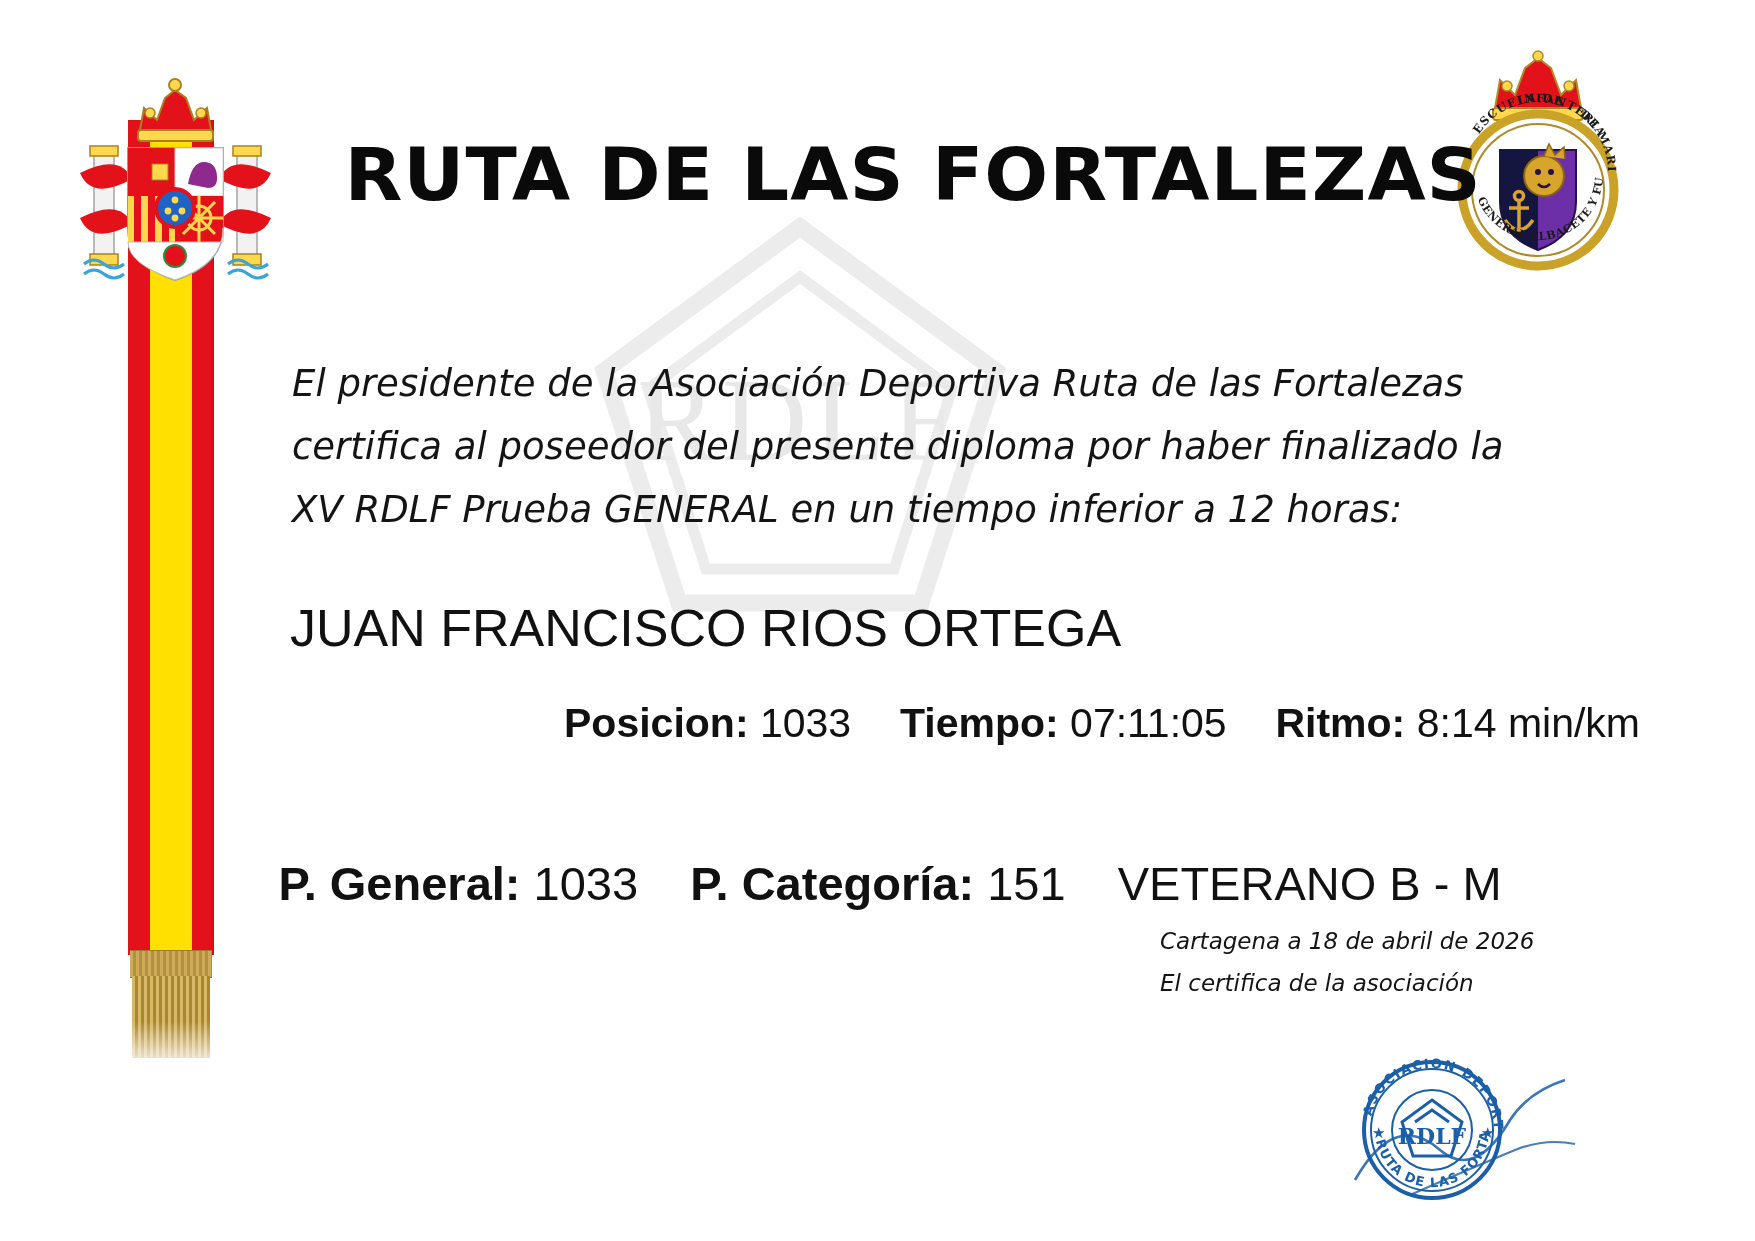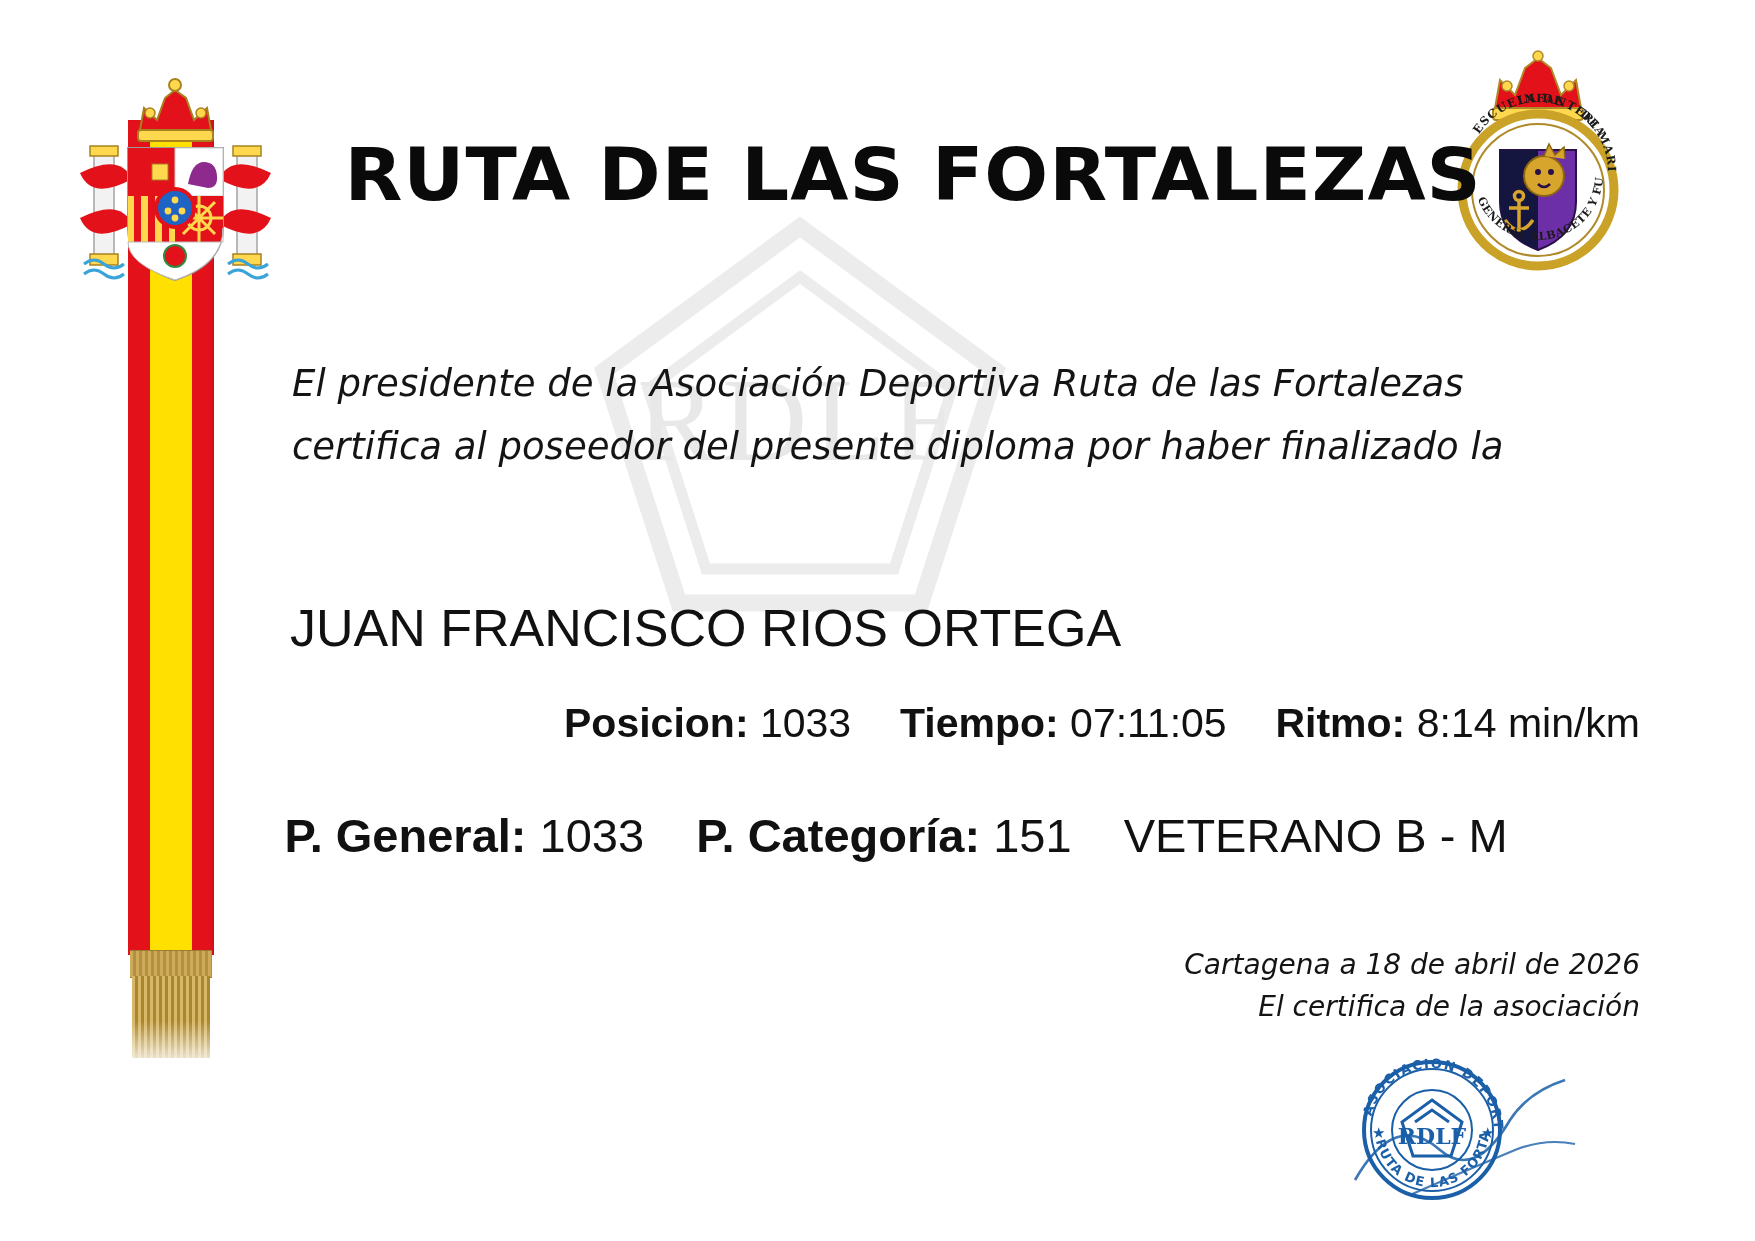--- a/index.html
+++ b/index.html
@@ -162,41 +162,40 @@
     z-index: 5;
     white-space: nowrap;
   }
   .stats-1 .lbl { font-weight: bold; }
   .stats-1 .sep { display: inline-block; width: 26px; }
 
   
   .stats-2 {
     position: absolute;
     left: 150px;
-    top: 808px;
+    top: 856px;
     width: 1480px;
     text-align: center;
     font-size: 47px;
     z-index: 5;
     white-space: nowrap;
-    padding-left: 6px;
   }
   .stats-2 .lbl { font-weight: bold; }
   .stats-2 .sep { display: inline-block; width: 26px; }
 
   
   .footer {
     position: absolute;
     right: 115px;
-    top: 944px;
+    top: 920px;
     width: 480px;
-    text-align: right;
+    text-align: left;
     font-family: "DejaVu Sans", sans-serif;
     font-style: italic;
-    font-size: 28px;
+    font-size: 23px;
     line-height: 42px;
     color: #141414;
     z-index: 5;
   }
   .footer .fline { display: block; white-space: nowrap; }
 
   
   .stamp {
     position: absolute;
     right: 150px;
@@ -335,20 +334,21 @@
       <textPath href="#arcBottom" startOffset="12%">GENERAL ALBACETE Y FUSTER</textPath>
     </text>
   </svg>
 </div>
 
 <div class="title">RUTA DE LAS FORTALEZAS</div>
 
 <div class="para">
   <span class="line">El presidente de la Asociación Deportiva Ruta de las Fortalezas</span>
   <span class="line">certifica al poseedor del presente diploma por haber finalizado la</span>
+  <span class="line">XV RDLF Prueba GENERAL en un tiempo inferior a 12 horas:</span>
 </div>
 
 <div class="name">JUAN FRANCISCO RIOS ORTEGA</div>
 
 <div class="stats-1">
   <span class="lbl">Posicion:</span>
   <span>1033</span>
   <span class="sep"></span>
   <span class="lbl">Tiempo:</span>
   <span>07:11:05</span>

